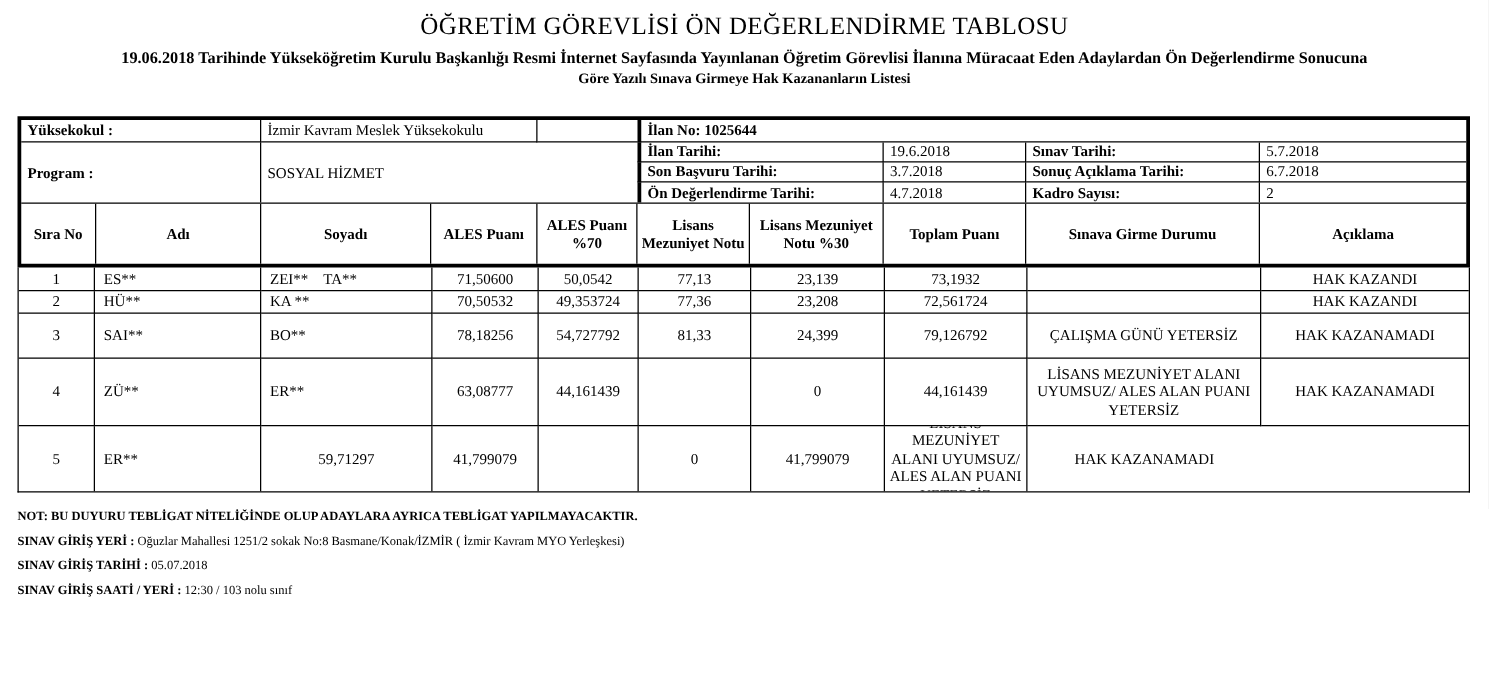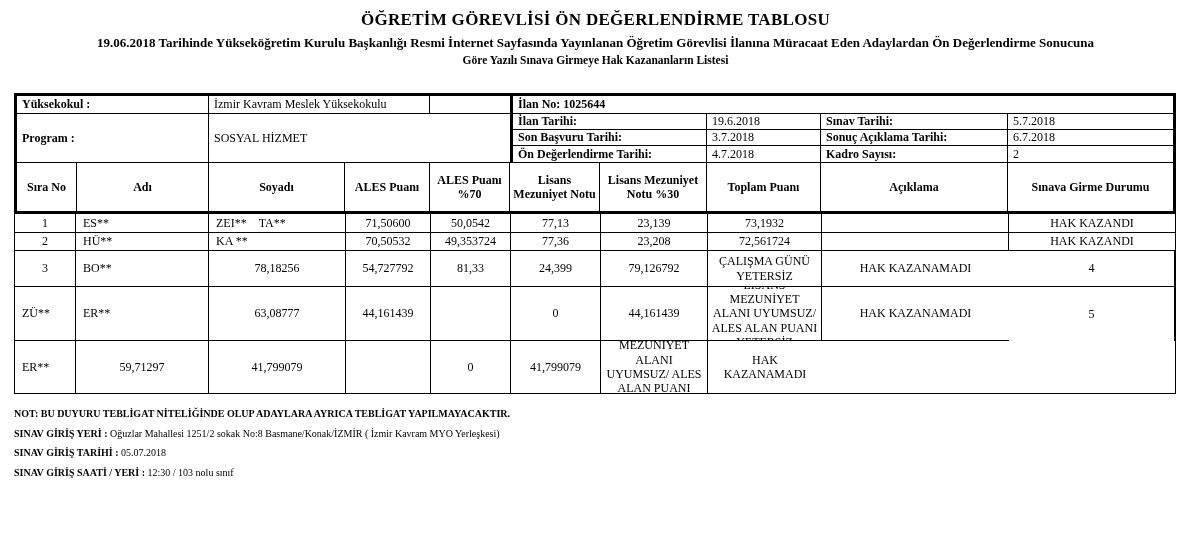--- a/index.html
+++ b/index.html
@@ -2,21 +2,21 @@
 <html><head>
 <meta charset="utf-8">
 <style>
   * { margin:0; padding:0; box-sizing:border-box; }
   html,body { background:#e8e8e8; }
   .page {
     position:relative; width:1191px; height:544px; background:#ffffff;
     font-family:"Liberation Serif", serif; color:#000; overflow:hidden;
   }
   .hdr { position:absolute; top:10px; left:0; width:100%; text-align:center; }
-  .title { font-size:17px; font-weight:bold; letter-spacing:.3px; }
+  .title { font-size:20px; font-weight:normal; letter-spacing:.3px; }
   .sub { font-size:13px; font-weight:bold; margin-top:5px; }
   .sub2 { font-size:11.5px; font-weight:bold; margin-top:3px; }
 
   .tablewrap { position:absolute; left:14px; top:93px; width:1130px; }
 
   
   .head-outer { border:3px solid #000; width:1162px; }
   .info-grid {
     display:grid;
     grid-template-columns:192px 221px 80px 197px 114px 187px 165px;
@@ -112,22 +112,22 @@
 
       <div class="cols-grid">
         <div>Sıra No</div>
         <div>Adı</div>
         <div>Soyadı</div>
         <div>ALES Puanı</div>
         <div>ALES Puanı %70</div>
         <div>Lisans Mezuniyet Notu</div>
         <div>Lisans Mezuniyet Notu %30</div>
         <div>Toplam Puanı</div>
+        <div>Sınava Girme Durumu</div>
         <div>Açıklama</div>
-        <div>Sınava Girme Durumu</div>
       </div>
     </div>
 
     <div class="data-area">
       <div class="data-grid">
 
         <div>1</div>
         <div class="tl">ES**</div>
         <div class="tl">ZEI**&nbsp;&nbsp;&nbsp;&nbsp;TA**</div>
         <div>71,50600</div>
@@ -143,20 +143,21 @@
         <div class="tl">KA **</div>
         <div>70,50532</div>
         <div>49,353724</div>
         <div>77,36</div>
         <div>23,208</div>
         <div>72,561724</div>
         <div></div>
         <div class="lastcol">HAK KAZANDI</div>
 
         <div>3</div>
+        <div class="tl">SAI**</div>
         <div class="tl">BO**</div>
         <div>78,18256</div>
         <div>54,727792</div>
         <div>81,33</div>
         <div>24,399</div>
         <div>79,126792</div>
         <div>ÇALIŞMA GÜNÜ YETERSİZ</div>
         <div class="lastcol">HAK KAZANAMADI</div>
 
         <div>4</div>

